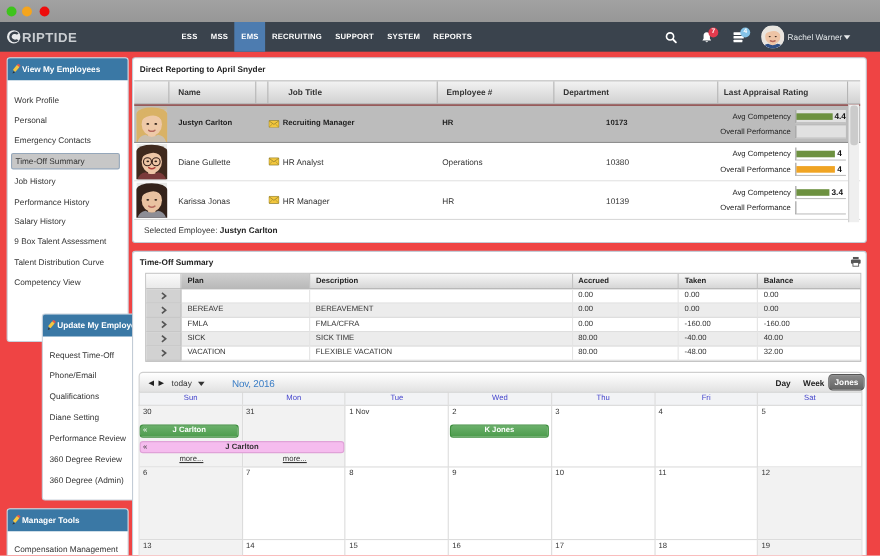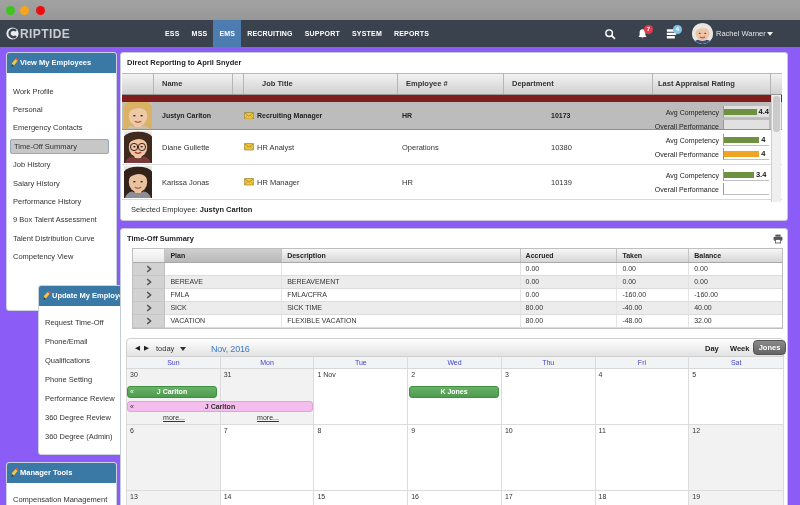--- a/index.html
+++ b/index.html
@@ -1,18 +1,18 @@
 <!DOCTYPE html>
 <html><head>
 <meta charset="utf-8">
 <style>
   * { margin:0; padding:0; box-sizing:border-box; }
   html,body { width:800px; height:505px; overflow:hidden; }
   body { font-family:"Liberation Sans", sans-serif; }
-  #window { position:relative; width:800px; height:505px; background:#8b5cf6; overflow:hidden; }
+  #window { position:relative; width:800px; height:505px; background:#ef4444; overflow:hidden; }
 
   
   #titlebar { position:absolute; left:0; top:0; width:800px; height:20px;
     background:linear-gradient(#a2a2a2,#979797); }
   .tl-dot { position:absolute; top:6px; width:9px; height:9px; border-radius:50%; }
 
   
   #navbar { position:absolute; left:0; top:20px; width:800px; height:27px; background:#3a434d; }
   #brand { position:absolute; left:6px; top:0; height:27px; display:flex; align-items:center; }
   #brand-text { color:#c9cdd1; font-size:12px; font-weight:bold; letter-spacing:0.4px; margin-left:1px; }
@@ -48,21 +48,21 @@
   #panel2 { top:228px; height:290px; }
   .panel-title { position:absolute; left:6px; font-size:7.5px; font-weight:bold; color:#1d1d1d; }
 
   
   #dr-table { position:absolute; left:1px; top:20px; width:660px; }
   #dr-header { display:flex; height:22px; background:linear-gradient(#f2f2f2,#d1d1d1);
     border-top:1px solid #b9b9b9; border-bottom:1px solid #989898; }
   .dr-hcell { font-size:7.5px; font-weight:bold; color:#333; line-height:20px; padding-left:8px;
     border-right:1px solid #b5b5b5; overflow:hidden; white-space:nowrap; }
   .dr-row { display:flex; height:35px; background:#fff; border-bottom:1px solid #d9d9d9; position:relative; }
-  .dr-row.selected { background:#bcbcbc; border-top:7px solid #7f1d1d; border-bottom:1px solid #8f8f8f; }
+  .dr-row.selected { background:#bcbcbc; border-top:1px solid #7f1d1d; border-bottom:1px solid #8f8f8f; }
   .dr-cell { font-size:7.5px; color:#333; display:flex; align-items:center; padding-left:8px; overflow:hidden; }
   .dr-row.selected .dr-cell { font-weight:bold; color:#222; font-size:7px; }
   .dr-photo { padding:1px 2px; display:flex; align-items:center; }
   .rating-cell { display:block !important; padding:3px 0 0 0 !important; }
   .rating-line { display:flex; height:14px; align-items:center; }
   .rating-label { width:66px; text-align:right; font-size:7px; color:#222; font-weight:normal !important; }
   .mini-chart { margin-left:4px; width:46px; height:12px; border-left:1px solid #999;
     border-bottom:1px solid #c0c0c0; background:rgba(255,255,255,.55); display:flex; align-items:center; position:relative; }
   .mini-bar { height:6px; }
   .mini-val { font-size:7.5px; font-weight:bold; color:#111; margin-left:2px; }
@@ -204,24 +204,24 @@
           <div class="side-item" style="height: 18.4px;">
             <span class="lbl">Emergency Contacts</span>
           </div>
           <div class="side-item selected" style="height: 18.4px;">
             <span class="lbl">Time-Off Summary</span>
           </div>
           <div class="side-item" style="height: 18.4px;">
             <span class="lbl">Job History</span>
           </div>
           <div class="side-item" style="height: 18.4px;">
+            <span class="lbl">Performance History</span>
+          </div>
+          <div class="side-item" style="height: 18.4px;">
             <span class="lbl">Salary History</span>
-          </div>
-          <div class="side-item" style="height: 18.4px;">
-            <span class="lbl">Performance History</span>
           </div>
           <div class="side-item" style="height: 18.4px;">
             <span class="lbl">9 Box Talent Assessment</span>
           </div>
           <div class="side-item" style="height: 18.4px;">
             <span class="lbl">Talent Distribution Curve</span>
           </div>
           <div class="side-item" style="height: 18.4px;">
             <span class="lbl">Competency View</span>
           </div>
@@ -237,21 +237,21 @@
           <div class="side-item" style="height: 19px;">
             <span class="lbl">Request Time-Off</span>
           </div>
           <div class="side-item" style="height: 19px;">
             <span class="lbl">Phone/Email</span>
           </div>
           <div class="side-item" style="height: 19px;">
             <span class="lbl">Qualifications</span>
           </div>
           <div class="side-item" style="height: 19px;">
-            <span class="lbl">Phone Setting</span>
+            <span class="lbl">Diane Setting</span>
           </div>
           <div class="side-item" style="height: 19px;">
             <span class="lbl">Performance Review</span>
           </div>
           <div class="side-item" style="height: 19px;">
             <span class="lbl">360 Degree Review</span>
           </div>
           <div class="side-item" style="height: 19px;">
             <span class="lbl">360 Degree (Admin)</span>
           </div>

